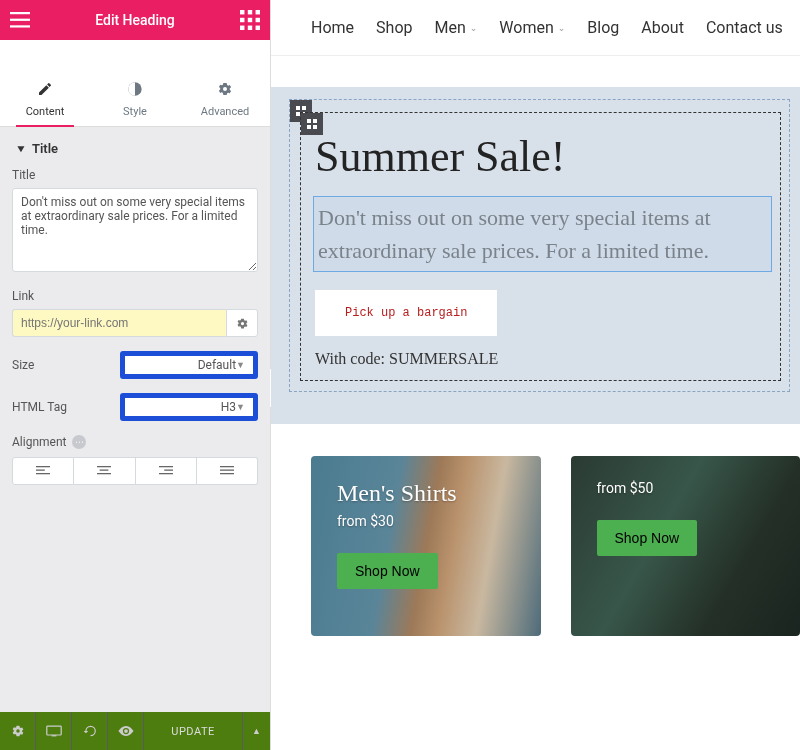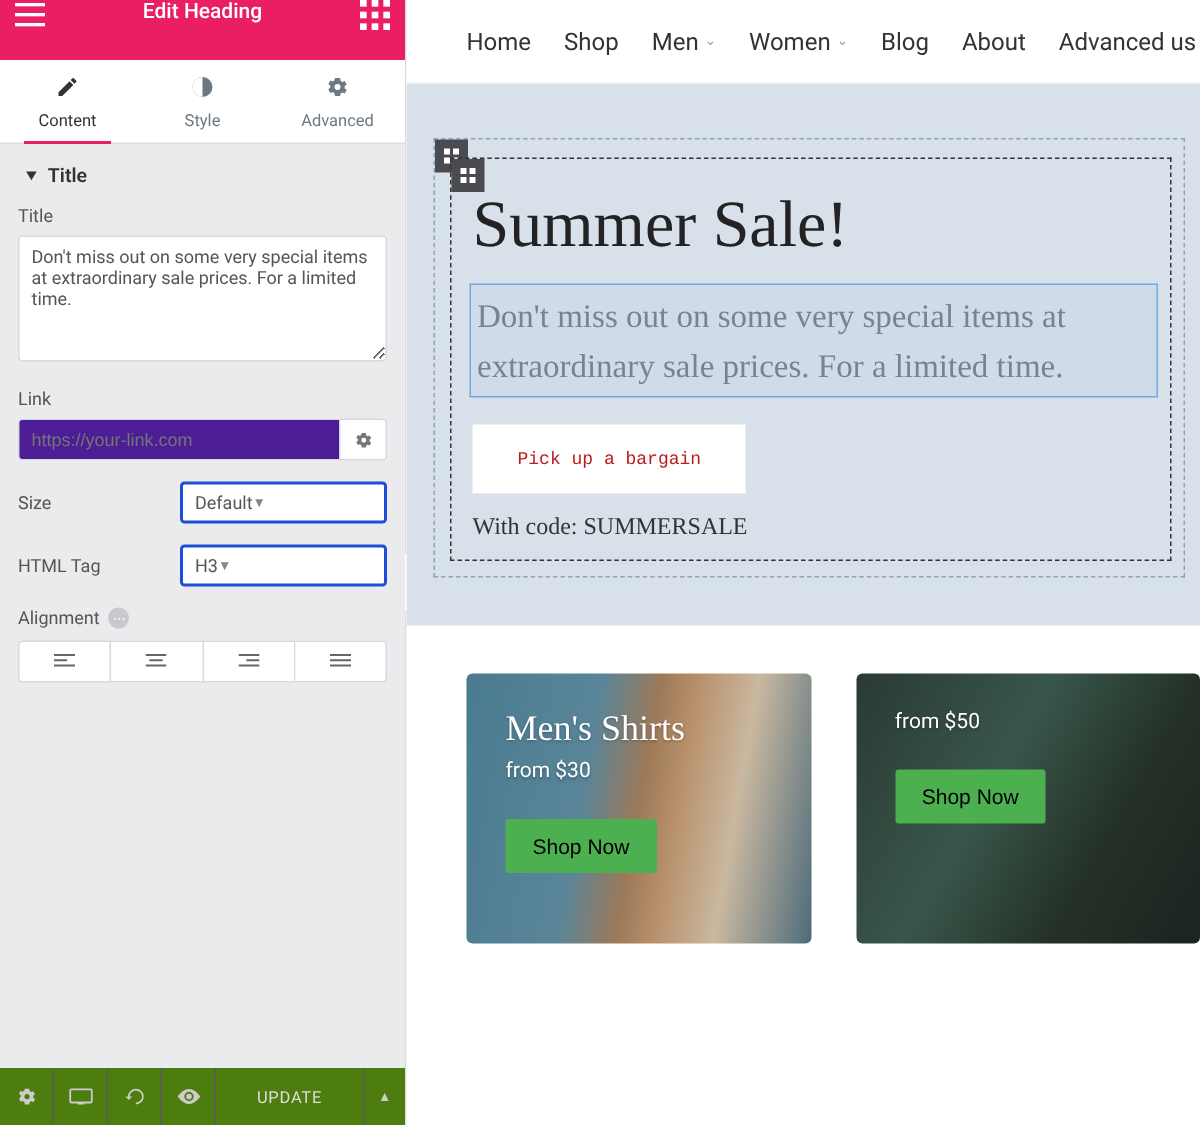--- a/index.html
+++ b/index.html
@@ -1,44 +1,44 @@
 <!DOCTYPE html>
 <html><head>
 <meta charset="utf-8">
 <style>
 * { box-sizing: border-box; margin: 0; padding: 0; }
 body { font-family: -apple-system, BlinkMacSystemFont, "Segoe UI", Roboto, sans-serif; font-size: 13px; color: #333; width: 800px; height: 750px; overflow: hidden; display: flex; background: #fff; }
 
 
 .sidebar { width: 271px; height: 750px; display: flex; flex-direction: column; background: #ebebee; border-right: 1px solid #ddd; position: relative; }
-.topbar { background: #e91e63; color: #fff; height: 40px; display: flex; align-items: flex-start; justify-content: space-between; padding: 0 10px; }
+.topbar { background: #e91e63; color: #fff; height: 40px; display: flex; align-items: center; justify-content: space-between; padding: 0 10px; }
 .topbar .hamburger, .topbar .grid { width: 20px; height: 20px; display: flex; align-items: center; justify-content: center; cursor: pointer; }
 .topbar-title { font-size: 14px; font-weight: 500; }
 
 .tabs { display: flex; background: #fff; border-bottom: 1px solid #ddd; }
-.tab { flex: 1; text-align: center; padding: 10px 0 8px; font-size: 11px; color: #6d7882; cursor: pointer; position: relative; }
+.tab { flex: 1; text-align: center; padding: 10px 0 8px; font-size: 11px; color: #6d7882; cursor: pointer; position: relative; margin-top: 31px; }
 .tab.active { color: #333; }
 .tab.active::after { content: ''; position: absolute; bottom: -1px; left: 18%; right: 18%; height: 2px; background: #e91e63; }
 .tab span.lbl { display: block; margin-top: 5px; }
 
 .panel { padding: 0 12px; }
 .section-head { display: flex; align-items: center; gap: 6px; padding: 14px 4px 12px; font-weight: 600; font-size: 13px; cursor: pointer; }
 .caret { font-size: 10px; transform: scaleX(1.2); }
 
 .field { margin-bottom: 14px; }
 .field-label { font-size: 12px; color: #555; margin-bottom: 6px; display: block; }
 .row { display: flex; align-items: center; justify-content: space-between; }
 .row .field-label { margin-bottom: 0; }
 
 textarea { width: 100%; height: 84px; padding: 6px 8px; border: 1px solid #d5dadf; border-radius: 3px; font-family: inherit; font-size: 12px; color: #555; resize: vertical; background: #fff; }
 .linkbox { display: flex; }
-.linkbox input { flex: 1; padding: 6px 8px; border: 1px solid #d5dadf; border-right: none; border-radius: 3px 0 0 3px; font-size: 12px; color: #888; background: #4c1d95; }
+.linkbox input { flex: 1; padding: 6px 8px; border: 1px solid #d5dadf; border-right: none; border-radius: 3px 0 0 3px; font-size: 12px; color: #888; background: #fef9c3; }
 .linkbox .gear { width: 32px; border: 1px solid #d5dadf; border-radius: 0 3px 3px 0; display: flex; align-items: center; justify-content: center; background: #fff; cursor: pointer; color: #666; }
 
-.select { width: 138px; height: 28px; border: 2px solid #1d4ed8; border-radius: 3px; background: #fff; padding: 0 8px; font-size: 12px; color: #555; display: flex; align-items: center; justify-content: flex-start; cursor: pointer; }
+.select { width: 138px; height: 28px; border: 5px solid #1d4ed8; border-radius: 3px; background: #fff; padding: 0 8px; font-size: 12px; color: #555; display: flex; align-items: center; justify-content: flex-end; cursor: pointer; }
 .select .sel-caret { font-size: 9px; color: #888; }
 
 .align-label { display: flex; align-items: center; gap: 6px; font-size: 12px; color: #555; }
 .hint { width: 14px; height: 14px; border-radius: 50%; background: #c8c9cf; color: #fff; font-size: 9px; display: flex; align-items: center; justify-content: center; }
 .align-group { display: flex; margin-top: 8px; }
 .align-btn { flex: 1; height: 28px; border: 1px solid #d5dadf; background: #fff; display: flex; align-items: center; justify-content: center; cursor: pointer; }
 .align-btn + .align-btn { border-left: none; }
 .align-btn:first-child { border-radius: 3px 0 0 3px; }
 .align-btn:last-child { border-radius: 0 3px 3px 0; }
 .align-btn svg { width: 14px; height: 12px; }
@@ -49,21 +49,21 @@
 .bottombar .bicon { flex: 0 0 36px; display: flex; align-items: center; justify-content: center; height: 100%; cursor: pointer; border-right: 1px solid #5a5b60; }
 .update-btn { flex: 1; text-align: center; font-size: 11px; letter-spacing: 0.5px; color: #ddd; cursor: pointer; }
 .bottombar .more { flex: 0 0 28px; border-left: 1px solid #5a5b60; display: flex; align-items: center; justify-content: center; height: 100%; cursor: pointer; font-size: 9px; }
 
 
 .preview { flex: 1; height: 750px; overflow: hidden; position: relative; background: #fff; }
 .nav { display: flex; gap: 22px; padding: 18px 0 18px 40px; font-size: 16px; color: #333; border-bottom: 1px solid #eee; }
 .nav-item { cursor: pointer; display: flex; align-items: center; gap: 4px; }
 .nav-caret { font-size: 9px; color: #999; }
 
-.hero-zone { background: #d8e0e9; padding: 36px 10px 32px 18px; position: relative; }
+.hero-zone { background: #d8e0e9; padding: 12px 10px 32px 18px; position: relative; margin-top: 31px; }
 .outer-wrap { border: 1px dashed #8aa5c4; padding: 12px 8px 10px 10px; position: relative; }
 .handle { position: absolute; top: 0; left: 0; width: 22px; height: 22px; background: #4a4b50; display: flex; align-items: center; justify-content: center; }
 .handle svg { width: 12px; height: 12px; }
 .inner-wrap { border: 1px dashed #333; padding: 14px 8px 12px 12px; position: relative; }
 
 .hero-title { font-family: Georgia, serif; font-size: 44px; font-weight: 400; color: #232323; margin: 4px 0 14px 2px; }
 .selected-text { border: 1px solid #6fa9e4; background: rgba(160,195,230,0.15); padding: 4px 4px; font-size: 22px; line-height: 1.5; color: #7a838c; font-family: Georgia, serif; }
 .cta-btn { display: inline-block; background: #fff; color: #b91c1c; font-size: 12px; font-family: Liberation Mono, monospace; padding: 16px 30px; margin: 18px 0 14px 2px; cursor: pointer; }
 .code-line { font-size: 16px; font-family: Georgia, serif; color: #333; margin-left: 2px; }
 
@@ -249,21 +249,21 @@
         <span>Women</span>
         <span class="nav-caret">⌄</span>
       </div>
     <div class="nav-item">
         <span>Blog</span>
       </div>
     <div class="nav-item">
         <span>About</span>
       </div>
     <div class="nav-item">
-        <span>Advanced us</span>
+        <span>Contact us</span>
       </div>
   </div>
 
   <div class="hero-zone">
     <div class="outer-wrap">
       <div class="handle">
           <svg viewBox="0 0 12 12" fill="#fff">
             <rect x="1" y="1" width="4" height="4"></rect>
             <rect x="7" y="1" width="4" height="4"></rect>
             <rect x="1" y="7" width="4" height="4"></rect>

